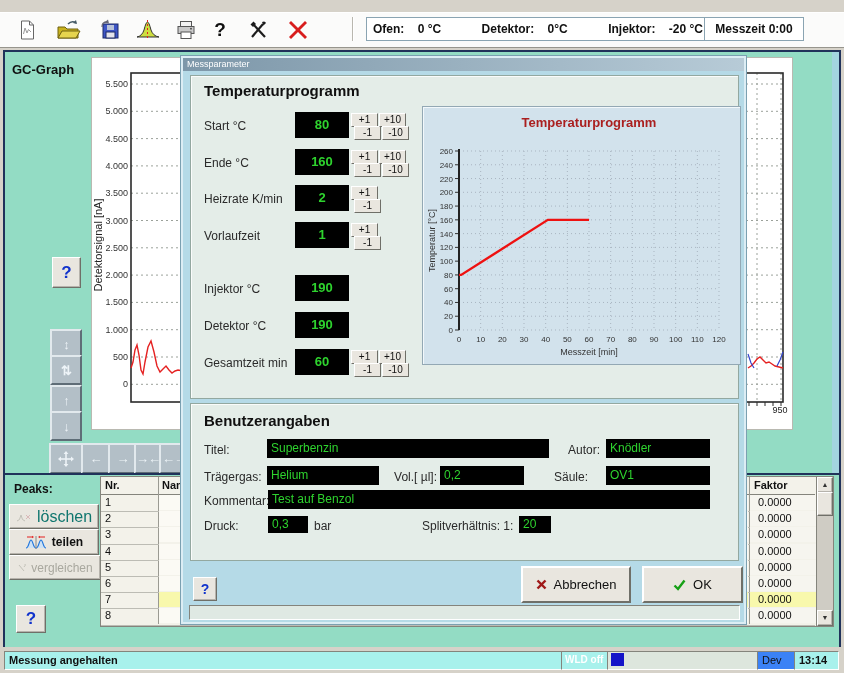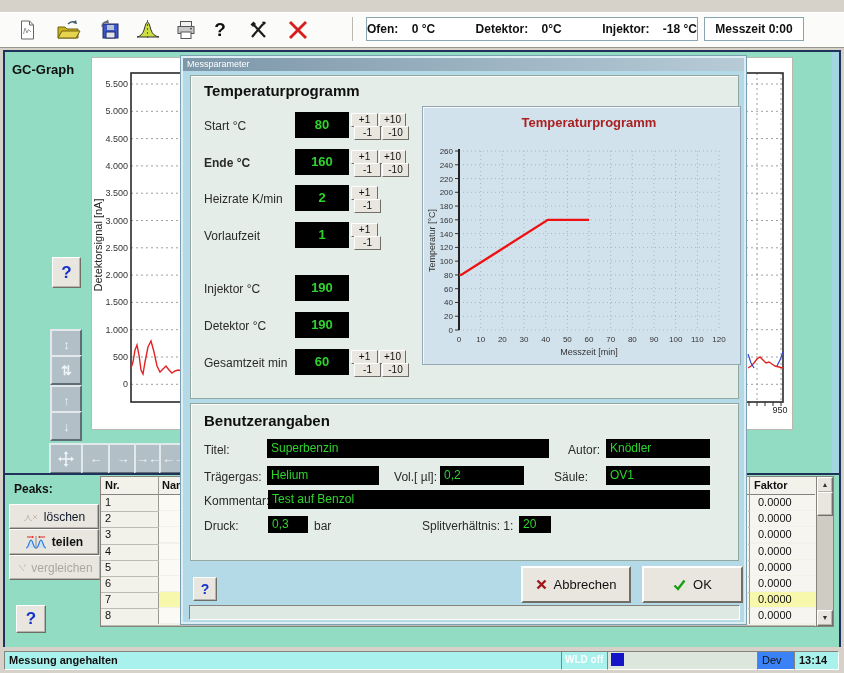--- a/index.html
+++ b/index.html
@@ -111,27 +111,27 @@
     </svg>
   </div>
   <div class="tbtn" style="left:283px">
     <svg width="24" height="24" viewBox="0 0 24 24">
       <line x1="4" y1="4" x2="20" y2="20" stroke="#d81d1d" stroke-width="2.8"></line>
       <line x1="20" y1="4" x2="4" y2="20" stroke="#d81d1d" stroke-width="2.8"></line>
     </svg>
   </div>
   <div class="tb-sep" style="left:352px"></div>
 
-  <div class="tb-field" style="left:366px;width:330px;justify-content:space-between;padding:0 0">
+  <div class="tb-field" style="left:366px;width:330px;justify-content:space-between;padding:0 6px">
     <span><span>Ofen:</span>&nbsp;&nbsp;&nbsp;
       <span>0 °C</span></span>
     <span><span>Detektor:</span>&nbsp;&nbsp;&nbsp;
       <span>0°C</span></span>
     <span><span>Injektor:</span>&nbsp;&nbsp;&nbsp;
-      <span>-18 °C</span></span>
+      <span>-20 °C</span></span>
   </div>
   <div class="tb-field" style="left:704px;width:98px;justify-content:center">
     <span>Messzeit 0:00</span>
   </div>
 </div>
 
 <div class="abs window"></div>
 
 <div class="abs" style="left:12px;top:62px;font-size:13px;font-weight:bold;color:#101010">GC-Graph</div>
 
@@ -218,21 +218,21 @@
     <div class="nav" style="position: absolute; left: 159px; top: 443px; width: 26px; height: 27px;">
       <span>←→</span>
     </div>
   </div>
 
 <div class="abs" style="left:832px;top:52px;width:7px;height:593px;background:#a3d5e0"></div>
 
 <div class="abs" style="left:5px;top:473px;width:834px;height:172px;background:#93dcc4;border-top:2px solid #20325a"></div>
 <div class="abs hdr" style="left:14px;top:482px;font-size:12px">Peaks:</div>
 
-<div class="abs btn3d" style="left:9px;top:504px;width:88px;height:23px;display:flex;align-items:center;justify-content:center;gap:5px;color:#0f172a;font-size:12px">
+<div class="abs btn3d" style="left:9px;top:504px;width:88px;height:23px;display:flex;align-items:center;justify-content:center;gap:5px;color:#0f766e;font-size:16px">
   <svg width="16" height="12" viewBox="0 0 16 12">
     <path d="M1 10 Q4 10 5 4 Q6 10 9 10" fill="none" stroke="#c2c1b8"></path>
     <line x1="10" y1="4" x2="14" y2="8" stroke="#d8b8b8"></line>
       <line x1="14" y1="4" x2="10" y2="8" stroke="#d8b8b8"></line>
   </svg>
   <span>löschen</span>
 </div>
 <div class="abs btn3d" style="left:9px;top:529px;width:88px;height:24px;display:flex;align-items:center;justify-content:center;gap:5px;color:#111;font-size:12px;font-weight:bold">
   <svg width="22" height="15" viewBox="0 0 22 15">
     <path d="M1 13 C4 13 4 5 6 5 C8 5 8 13 11 13 C14 13 14 5 16 5 C18 5 18 13 21 13" fill="#cfe2f4" stroke="#2277dd" stroke-width="1.2"></path>
@@ -325,21 +325,21 @@
 
   <div class="grp" style="left:9px;top:19px;width:547px;height:322px">
     <div class="grp-h">Temperaturprogramm</div>
     <div id="temp-fields" style="position:absolute;left:0;top:0;right:0;bottom:0">
         <div style="position: absolute; left: 13px; top: 43px; font-size: 12px; color: rgb(42, 42, 42);">Start °C</div>
         <div class="lcd" style="position: absolute; left: 104px; top: 36px; width: 54px; height: 26px; line-height: 26px; font-size: 13px;">80</div>
         <div class="spin" style="left: 160px; top: 37px;">+1</div>
         <div class="spin" style="left: 163px; top: 50px;">-1</div>
         <div class="spin" style="left: 188px; top: 37px;">+10</div>
         <div class="spin" style="left: 191px; top: 50px;">-10</div>
-        <div style="position: absolute; left: 13px; top: 80px; font-size: 12px; color: rgb(42, 42, 42); font-weight: bold;">Ende °C</div>
+        <div style="position: absolute; left: 13px; top: 80px; font-size: 12px; color: rgb(42, 42, 42);">Ende °C</div>
         <div class="lcd" style="position: absolute; left: 104px; top: 73px; width: 54px; height: 26px; line-height: 26px; font-size: 13px;">160</div>
         <div class="spin" style="left: 160px; top: 74px;">+1</div>
         <div class="spin" style="left: 163px; top: 87px;">-1</div>
         <div class="spin" style="left: 188px; top: 74px;">+10</div>
         <div class="spin" style="left: 191px; top: 87px;">-10</div>
         <div style="position: absolute; left: 13px; top: 116px; font-size: 12px; color: rgb(42, 42, 42);">Heizrate K/min</div>
         <div class="lcd" style="position: absolute; left: 104px; top: 109px; width: 54px; height: 26px; line-height: 26px; font-size: 13px;">2</div>
         <div class="spin" style="left: 160px; top: 110px;">+1</div>
         <div class="spin" style="left: 163px; top: 123px;">-1</div>
         <div style="position: absolute; left: 13px; top: 153px; font-size: 12px; color: rgb(42, 42, 42);">Vorlaufzeit</div>

